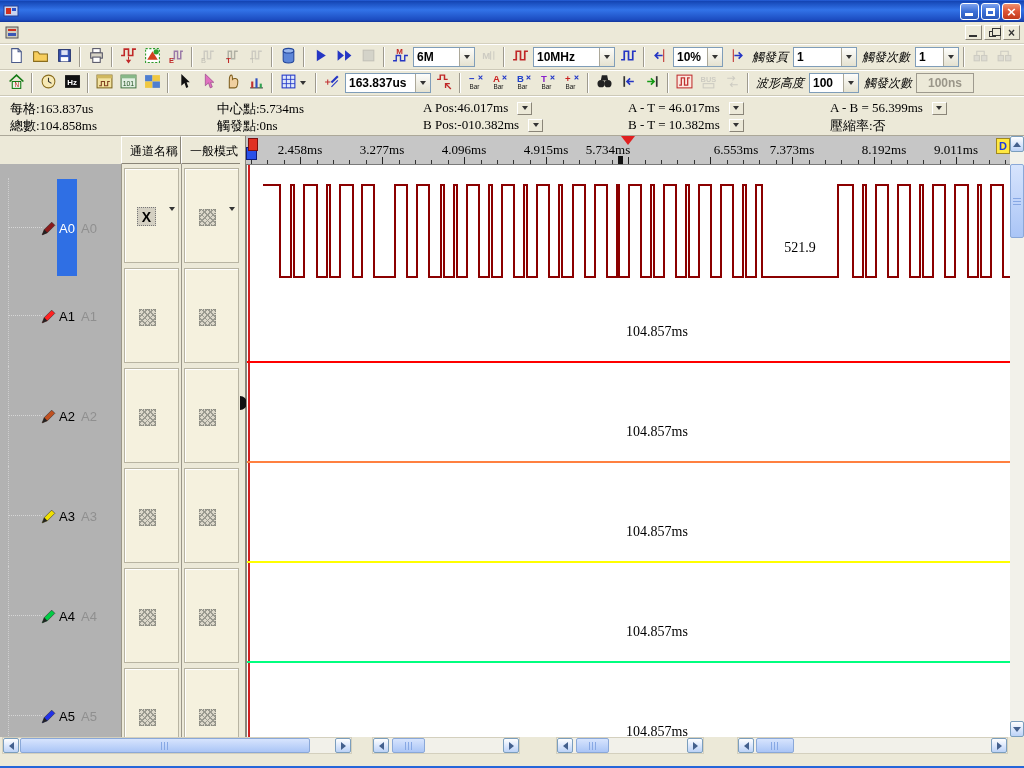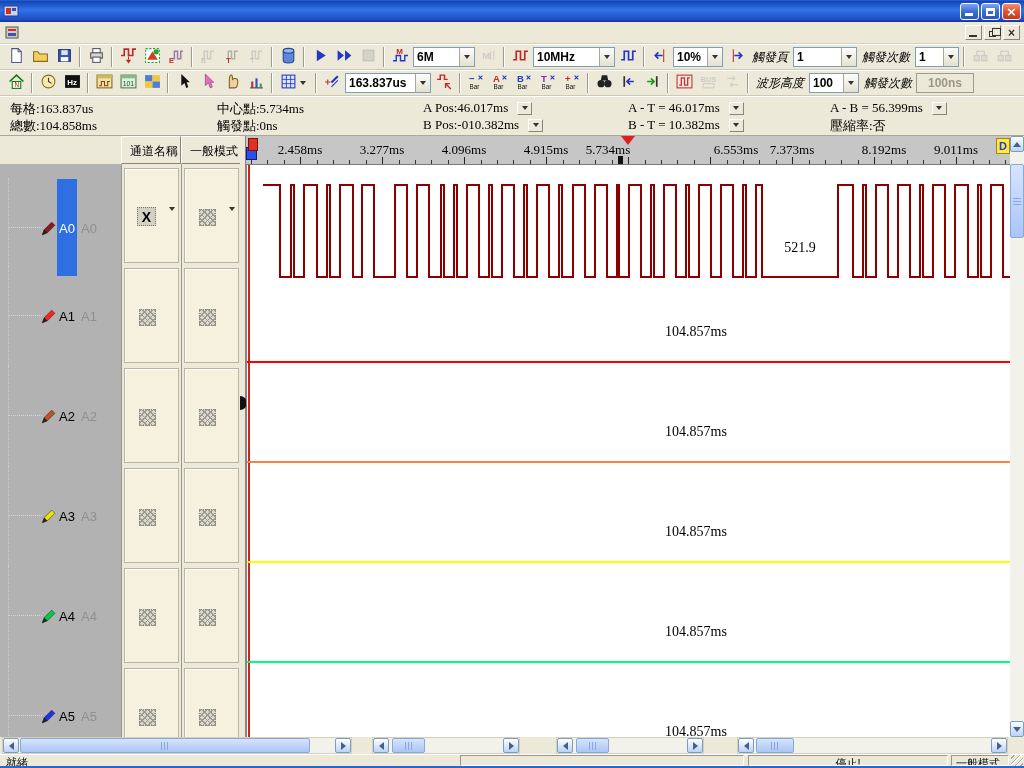--- a/index.html
+++ b/index.html
@@ -97,21 +97,21 @@
   #flag-t{position:absolute;left:2px;top:2px;width:10px;height:13px;background:#e03024;border:1px solid #7a1010;}
   #flag-b{position:absolute;left:0;top:11px;width:11px;height:13px;background:#2a50e8;border:1px solid #101c7a;}
   #d-marker{position:absolute;left:750px;top:2px;width:14px;height:16px;background:#ffe840;border:1px solid #a08820;
     color:#1c3ae0;font-weight:bold;font-size:11px;text-align:center;line-height:14px;
     font-family:"Liberation Sans",sans-serif;}
   #wave{position:absolute;left:246px;top:29px;width:764px;height:572px;background:#fff;overflow:hidden;
     border-left:1px solid #8a8578;}
   #t-vline{position:absolute;left:1px;top:0;width:2px;height:572px;background:#d02020;}
   .wrow{position:absolute;left:0;width:764px;height:100px;}
   .flatline{position:absolute;left:0;width:764px;height:2px;}
-  .measure{position:absolute;left:379px;top:58px;width:140px;text-align:center;
+  .measure{position:absolute;left:379px;top:58px;width:140px;
     font-family:"Liberation Serif","DejaVu Serif",serif;font-size:14px;}
   #a0-label{position:absolute;left:502px;top:60px;width:70px;text-align:center;
     font-family:"Liberation Serif","DejaVu Serif",serif;font-size:14px;}
   #splitter-handle{position:absolute;left:240px;top:260px;width:7px;height:14px;background:#111;
     border-radius:0 7px 7px 0;}
   
   .sb-btn{position:absolute;width:16px;height:16px;border:1px solid #7b9ebd;border-radius:2px;
     background:linear-gradient(180deg,#fefefe,#d9e6fc 55%,#bcd2f6);display:flex;align-items:center;justify-content:center;}
   .sb-thumb{position:absolute;border:1px solid #8aa8d8;border-radius:2px;
     background:linear-gradient(180deg,#d7e4fd,#aac5f6);display:flex;align-items:center;justify-content:center;}
@@ -860,21 +860,14 @@
         </span>
       <span class="sb-thumb" style="left:18px;width:38px;">
           <span class="grip-h"></span>
         </span>
       <span class="sb-btn" style="left:253px;">
           <span class="chv chv-r"></span>
         </span>
     </div>
   </div>
 
-  <div id="statusbar">
-    <span id="status-ready">就緒</span>
-    <span class="st-cell" style="left:460px;width:284px;"></span>
-    <span class="st-cell" style="left:748px;width:200px;">停止!</span>
-    <span class="st-cell" style="left:951px;width:58px;text-align:left;padding-left:4px;">一般模式</span>
-    <span id="grip"></span>
-  </div>
   <div id="bottomline"></div>
 </div>
 
 </body></html>

